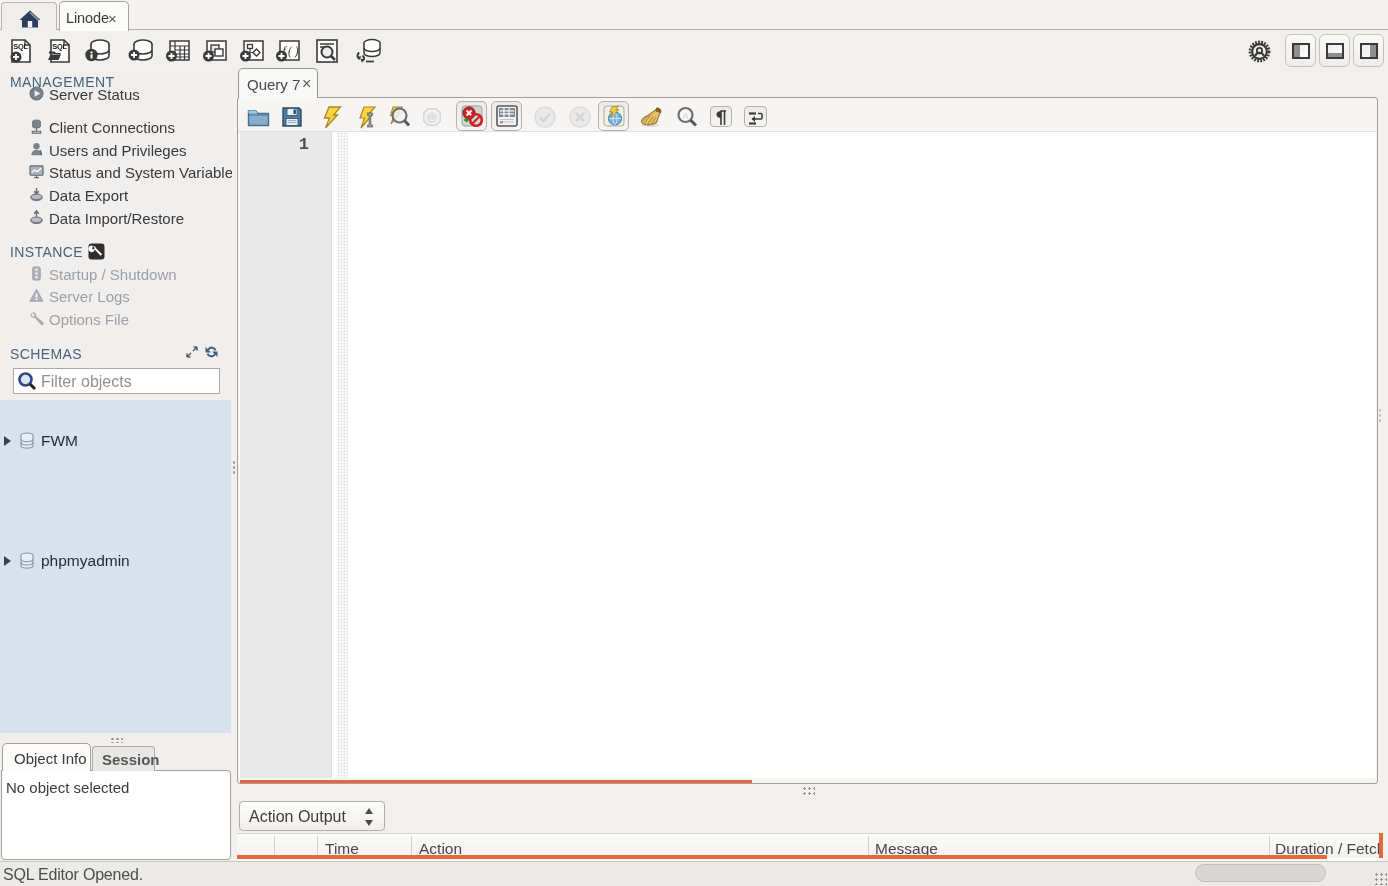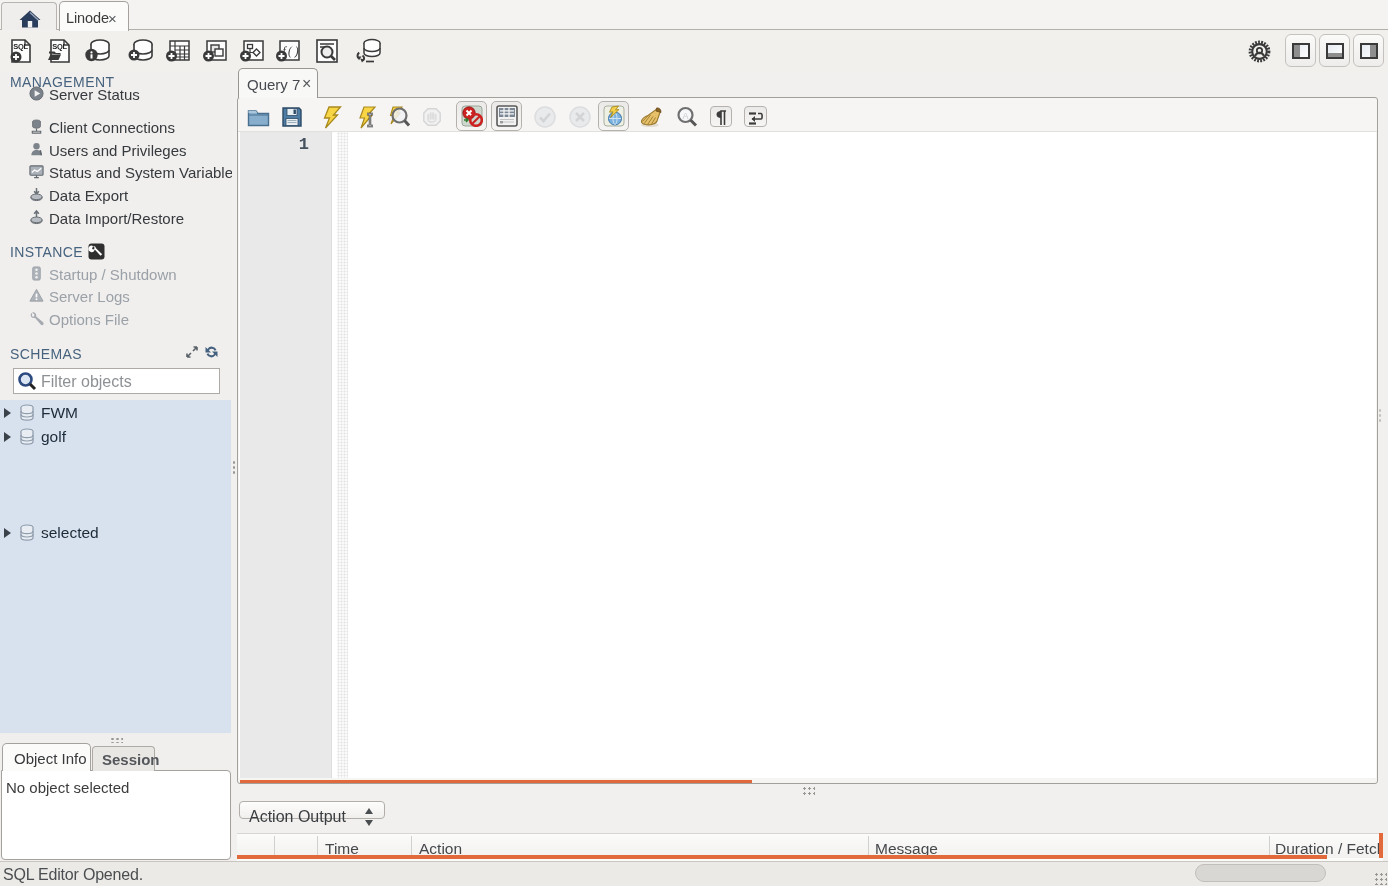--- a/index.html
+++ b/index.html
@@ -18,42 +18,42 @@
 .laybtn .pane { position:absolute; left:6px; top:8px; width:18px; height:16px; border:2px solid #3a3a3a; background:linear-gradient(135deg,#e7ecf2,#fdfdfd); }
 
 #sidebar { left:0; top:72px; width:232px; height:789px; background:#f0efed; }
 .sechdr { font-weight:normal; font-size:14px; color:#46627e; letter-spacing:0.4px; }
 .navitem { position:absolute; left:0; width:232px; height:23px; font-size:15px; color:#36393d; overflow:hidden; }
 .navitem .lbl { position:absolute; left:49px; top:3px; white-space:nowrap; }
 .navitem.dis { color:#9ba1a8; }
 .navico { position:absolute; left:29px; top:3px; width:15px; height:15px; }
 
 #schemtree { left:0; top:400px; width:231px; height:333px; background:#d8e2ef; }
-.trow { position:absolute; left:0; width:231px; height:24px; color:#1d2a38; font-size:15.5px; }
+.trow { position:absolute; left:0; width:231px; height:24px; color:#1d2a38; font-size:15.5px;margin-top:28px; }
 .trow .tri { position:absolute; left:4px; top:7px; width:0; height:0; border-left:7px solid #3c4249; border-top:5px solid transparent; border-bottom:5px solid transparent; }
 .trow .nm { position:absolute; left:41px; top:3px; }
 .trow svg { position:absolute; left:19px; top:3px; }
 
 .btab { position:absolute; font-size:15px; }
 #objinfotab { left:2px; top:743px; width:89px; height:28px; background:#fbfbfa; border:1px solid #a5a19d; border-bottom:none; border-radius:5px 5px 0 0; color:#38393b; z-index:3; }
 #sessiontab { left:92px; top:746px; width:63px; height:25px; background:#e9e7e4; border:1px solid #aeaaa6; border-bottom:none; border-radius:4px 4px 0 0; color:#53565a; z-index:2;font-weight:bold; }
 #objinfobox { left:1px; top:770px; width:230px; height:90px; background:#ffffff; border:1px solid #a5a19d; border-radius:0 4px 4px 4px; color:#3c3c3c; font-size:15px; z-index:1; }
 
 #querytab { left:238px; top:68px; width:80px; height:30px; background:#f8f8f7; border:1px solid #999591; border-bottom:none; border-radius:5px 5px 0 0; font-size:15px; color:#46494d; z-index:3; }
 #querypanel { left:237px; top:97px; width:1141px; height:687px; background:#f6f5f4; border:1px solid #a3a09c; border-radius:3px; z-index:1; }
 #qtoolbar { position:absolute; left:0; top:0; width:1139px; height:34px; border-bottom:1px solid #e3e1de; }
 #editor { position:absolute; left:1px; top:34px; width:1137px; height:646px; background:#ffffff; }
 #gutter { position:absolute; left:1px; top:0; width:92px; height:646px; background:#e9e9e9; border-right:1px solid #dedede; color:#46515e; font-family:"Liberation Mono",monospace; font-size:15px; text-align:right; }
 #foldmargin { position:absolute; left:98px; top:0; width:11px; height:646px; background-color:#fafafa; background-image:radial-gradient(#e3e3e3 0.9px, transparent 1.1px); background-size:3px 3px; }
 .qico { position:absolute; top:8px; }
 .qbtn { position:absolute; top:3px; width:31px; height:30px; border:1px solid #b5b2ae; border-radius:5px; background:linear-gradient(#eceae8,#f6f5f3); }
 
 .orange { position:absolute; background:#e2693b; z-index:5; }
 
-#combo { left:239px; top:801px; width:146px; height:18px; background:linear-gradient(#fdfdfc,#f1efee); border:1px solid #b2afab; border-radius:4px; font-size:16px; color:#3a3d40; }
+#combo { left:239px; top:801px; width:146px; height:30px; background:linear-gradient(#fdfdfc,#f1efee); border:1px solid #b2afab; border-radius:4px; font-size:16px; color:#3a3d40; }
 #gridhdr { left:237px; top:833px; width:1146px; height:26px; overflow:hidden; background:linear-gradient(#fbfbfa,#f2f1ef); border-top:1px solid #d8d6d3; font-size:15.5px; color:#45484b; }
 .colsep { position:absolute; top:2px; height:21px; width:1px; background:#d2d0cd; }
 
 #statusbar { left:0; top:861px; width:1388px; height:25px; background:#eceae7; border-top:1px solid #c9c6c2; color:#4b4e50; font-size:16px; }
 .grip6 { position:absolute; width:12px; height:6px; background-image:radial-gradient(circle, #9a9793 1px, transparent 1.4px); background-size:5px 5px; }
 </style>
 </head>
 <body>
 
 <div class="abs" id="tabstrip"></div>
@@ -288,43 +288,31 @@
       <svg width="16" height="18" viewBox="0 0 16 18">
         <g fill="#e8edf3" stroke="#8e9bab" stroke-width="1.2">
           <ellipse cx="8" cy="3.6" rx="6" ry="2.6"></ellipse>
           <path d="M2 3.6 V13.5 C2 15 4.7 16.2 8 16.2 C11.3 16.2 14 15 14 13.5 V3.6"></path>
           <path d="M2 7 C2 8.5 4.7 9.7 8 9.7 C11.3 9.7 14 8.5 14 7" fill="none"></path>
           <path d="M2 10.3 C2 11.8 4.7 13 8 13 C11.3 13 14 11.8 14 10.3" fill="none"></path>
         </g>
       </svg>
       <span class="nm">FWM</span>
     </div>
-  <div class="trow" style="top:25px">
-      <div class="tri"></div>
-      <svg width="16" height="18" viewBox="0 0 16 18">
-        <g fill="#e8edf3" stroke="#8e9bab" stroke-width="1.2">
-          <ellipse cx="8" cy="3.6" rx="6" ry="2.6"></ellipse>
-          <path d="M2 3.6 V13.5 C2 15 4.7 16.2 8 16.2 C11.3 16.2 14 15 14 13.5 V3.6"></path>
-          <path d="M2 7 C2 8.5 4.7 9.7 8 9.7 C11.3 9.7 14 8.5 14 7" fill="none"></path>
-          <path d="M2 10.3 C2 11.8 4.7 13 8 13 C11.3 13 14 11.8 14 10.3" fill="none"></path>
-        </g>
-      </svg>
-      <span class="nm">golf</span>
-    </div>
   <div class="trow" style="top:121px">
       <div class="tri"></div>
       <svg width="16" height="18" viewBox="0 0 16 18">
         <g fill="#e8edf3" stroke="#8e9bab" stroke-width="1.2">
           <ellipse cx="8" cy="3.6" rx="6" ry="2.6"></ellipse>
           <path d="M2 3.6 V13.5 C2 15 4.7 16.2 8 16.2 C11.3 16.2 14 15 14 13.5 V3.6"></path>
           <path d="M2 7 C2 8.5 4.7 9.7 8 9.7 C11.3 9.7 14 8.5 14 7" fill="none"></path>
           <path d="M2 10.3 C2 11.8 4.7 13 8 13 C11.3 13 14 11.8 14 10.3" fill="none"></path>
         </g>
       </svg>
-      <span class="nm">selected</span>
+      <span class="nm">phpmyadmin</span>
     </div>
 </div>
 <div class="grip6" style="left:231px;top:460px;width:6px;height:14px;background-size:6px 5px"></div>
 <div class="grip6" style="left:1377px;top:408px;width:6px;height:14px;background-size:6px 5px;opacity:0.55"></div>
 <div class="grip6" style="left:110px;top:737px;width:13px;height:6px;background-size:5px 4px"></div>
 
 <div class="abs btab" id="objinfotab">
     <span style="position:absolute;left:11px;top:6px">Object Info</span>
   </div>
 <div class="abs btab" id="sessiontab">

